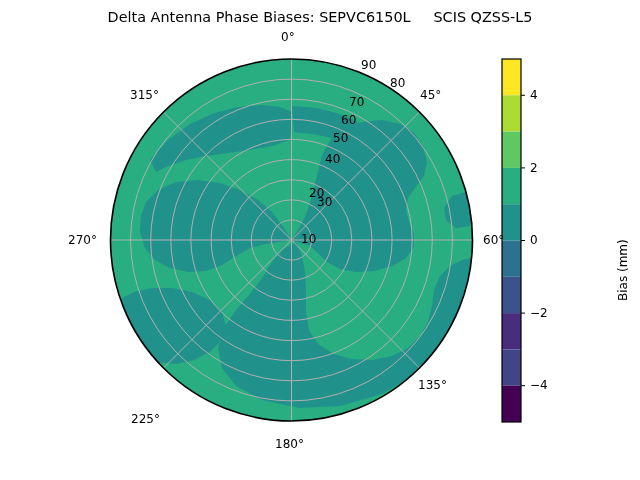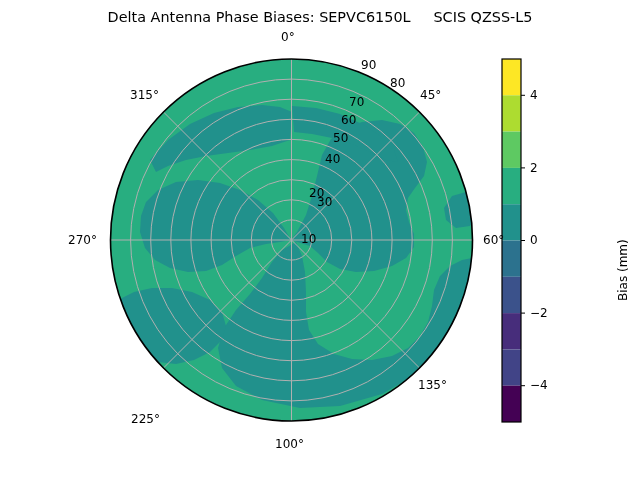--- a/index.html
+++ b/index.html
@@ -152,21 +152,21 @@
       <line x1="521" y1="240.5" x2="525" y2="240.5"></line>
       <line x1="521" y1="313.1" x2="525" y2="313.1"></line>
       <line x1="521" y1="385.7" x2="525" y2="385.7"></line>
     </g>
   </svg>
 
   <div class="tick-label" style="left:281px; top:30px;">0°</div>
   <div class="tick-label" style="left:420px; top:88px;">45°</div>
   <div class="tick-label" style="left:483px; top:233px;">60°</div>
   <div class="tick-label" style="left:418px; top:378px;">135°</div>
-  <div class="tick-label" style="left:275px; top:437px;">100°</div>
+  <div class="tick-label" style="left:275px; top:437px;">180°</div>
   <div class="tick-label" style="left:131px; top:378px;margin-top:34px;">225°</div>
   <div class="tick-label" style="left:68px;  top:233px;">270°</div>
   <div class="tick-label" style="left:130px; top:88px;">315°</div>
 
   <div class="tick-label" style="left:301px; top:204px;margin-top:28px;">10</div>
   <div class="tick-label" style="left:309px; top:186px;">20</div>
   <div class="tick-label" style="left:317px; top:167px;margin-top:28px;">30</div>
   <div class="tick-label" style="left:325px; top:152px;">40</div>
   <div class="tick-label" style="left:333px; top:131px;">50</div>
   <div class="tick-label" style="left:341px; top:113px;">60</div>

